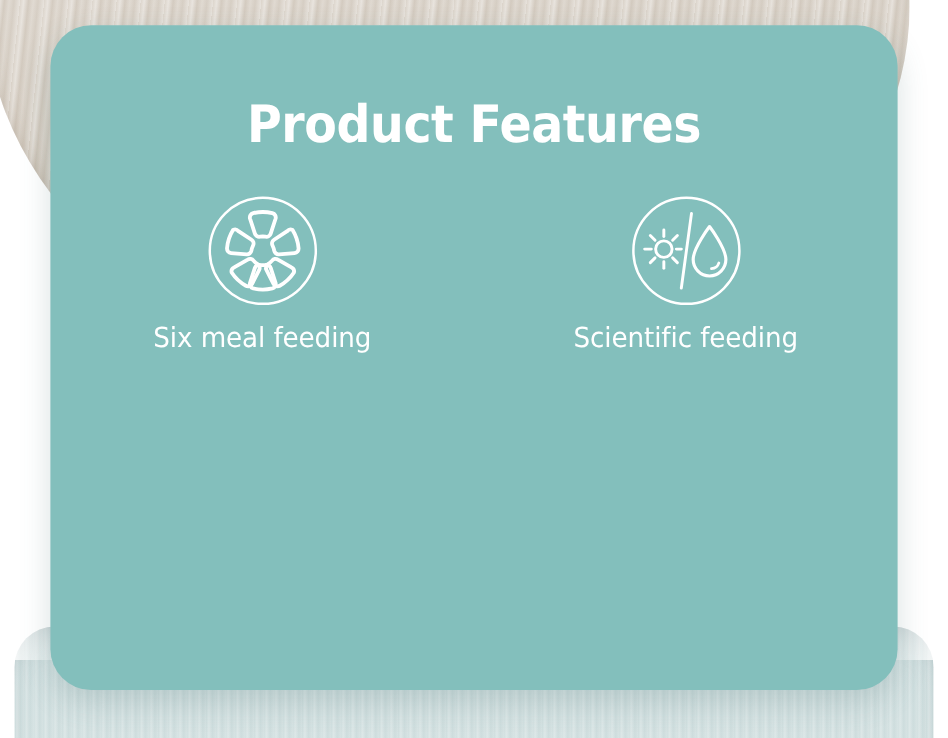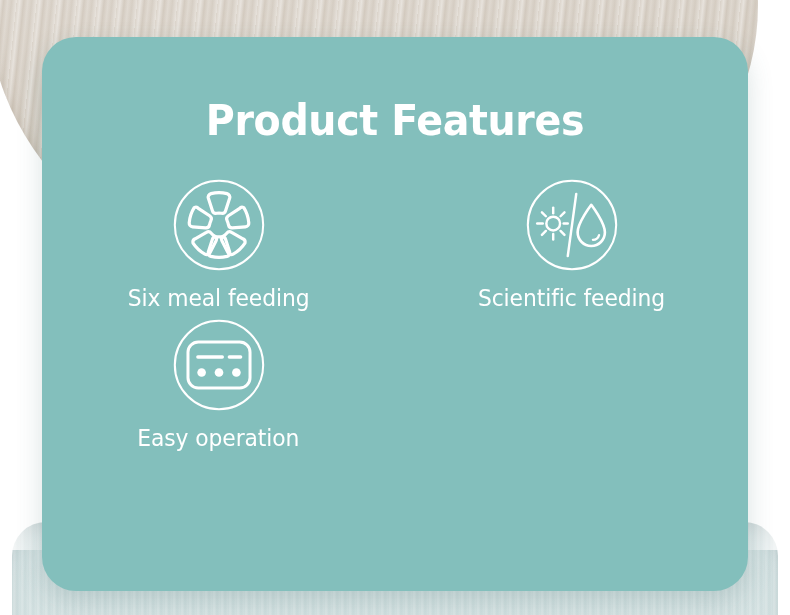--- a/index.html
+++ b/index.html
@@ -95,21 +95,20 @@
   #feature-card {
     position: absolute;
     left: 42px;
     top: 21px;
     width: 706px;
     height: 554px;
     border-radius: 34px;
     background: #83bfbc;
     box-shadow: 0 10px 26px rgba(70,110,110,.20);
     overflow: hidden;
-    margin-top: 16px;
   }
 
   .card-title {
     text-align: center;
     color: #ffffff;
     font-family: "DejaVu Sans", "Liberation Sans", sans-serif;
     font-weight: bold;
     font-size: 43px;
     letter-spacing: -0.4px;
     line-height: 1;
@@ -204,30 +203,16 @@
             <line x1="18" y1="60.5" x2="22.2" y2="56.3"></line>
             <line x1="37.8" y1="40.7" x2="42" y2="36.5"></line>
           </g>
           <path d="M70.5 28.5 C70.5 28.5 56 47.5 56 57.8 a14.5 14.5 0 0 0 29 0 C85 47.5 70.5 28.5 70.5 28.5 z" stroke="#ffffff" stroke-width="2.8" stroke-linejoin="round"></path>
           <path d="M78.8 60.8 a7 7 0 0 1 -6.6 5" stroke="#ffffff" stroke-width="2.4" stroke-linecap="round"></path>
         </svg>
       </span>
       <span class="feature-label">Scientific feeding</span>
     </div>
 
-    <div class="feature">
-      <span class="icon-wrap">
-        <svg viewBox="0 0 100 100" fill="none" xmlns="http://www.w3.org/2000/svg">
-          <circle cx="50" cy="50" r="47" stroke="#ffffff" stroke-width="2.2"></circle>
-          <rect x="17" y="25.5" width="66" height="49" rx="11" stroke="#ffffff" stroke-width="3.2"></rect>
-          <line x1="27.5" y1="41.5" x2="53.5" y2="41.5" stroke="#ffffff" stroke-width="3.6" stroke-linecap="round"></line>
-          <line x1="61" y1="41.5" x2="73" y2="41.5" stroke="#ffffff" stroke-width="3.6" stroke-linecap="round"></line>
-          <circle cx="31.5" cy="58" r="4.6" fill="#ffffff"></circle>
-          <circle cx="50" cy="58" r="4.6" fill="#ffffff"></circle>
-          <circle cx="68.5" cy="58" r="4.6" fill="#ffffff"></circle>
-        </svg>
-      </span>
-      <span class="feature-label">Easy operation</span>
-    </div>
 
 
   </div>
 </div>
 
 </body></html>

